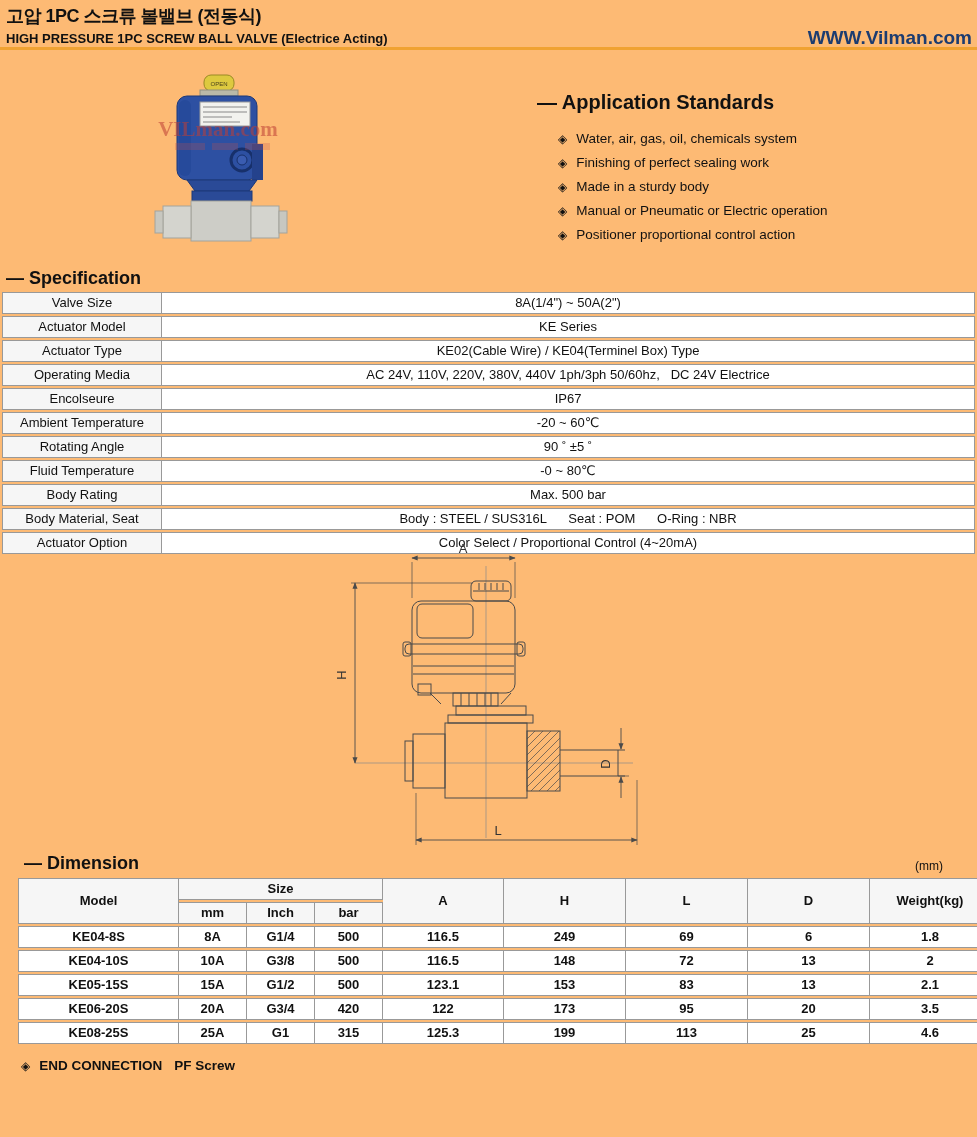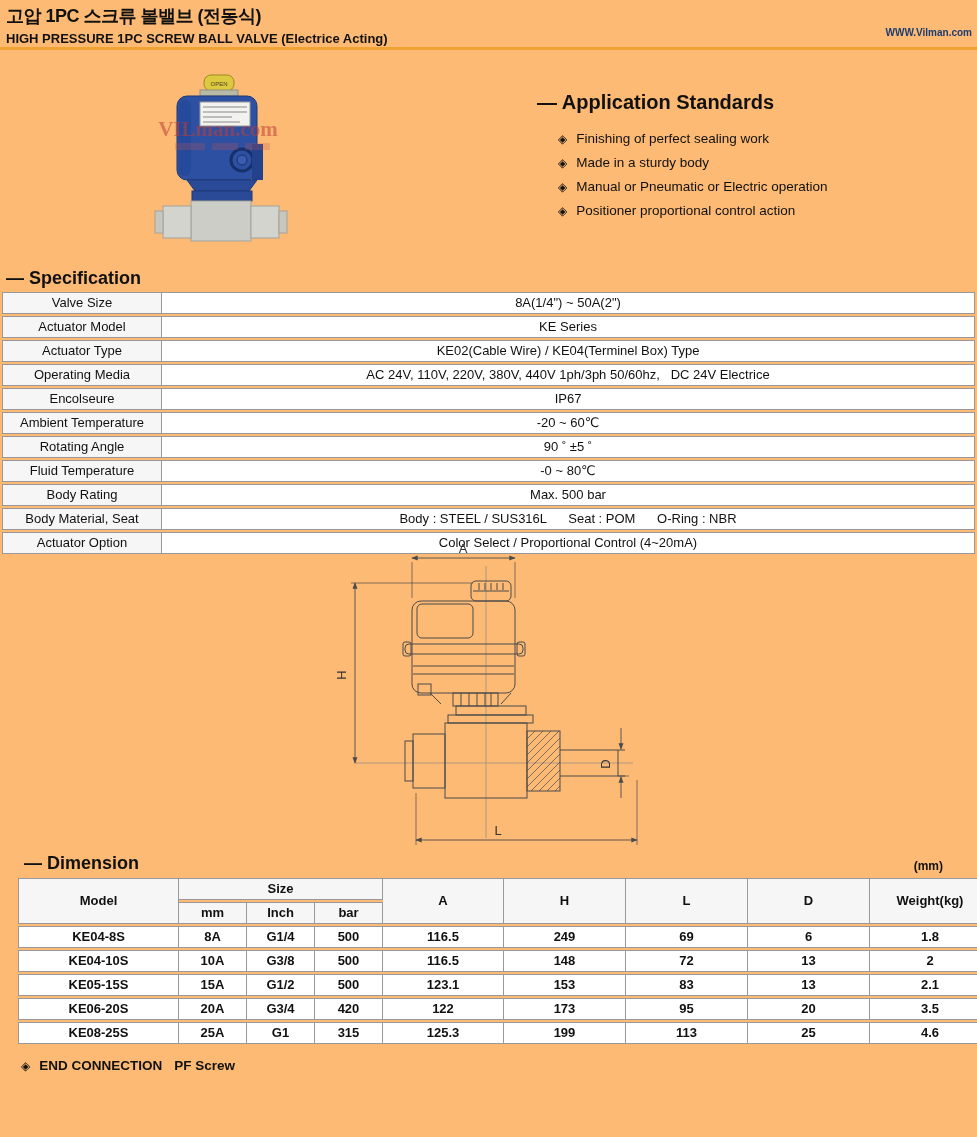--- a/index.html
+++ b/index.html
@@ -1,30 +1,30 @@
 <!DOCTYPE html>
 <html><head>
 <meta charset="utf-8">
 <style>
   html,body{margin:0;padding:0;background:#fff;}
   .page{position:relative;width:977px;height:1137px;background:#fdba74;overflow:hidden;
         font-family:"Liberation Sans","DejaVu Sans",sans-serif;color:#111;}
   .abs{position:absolute;}
   .title-ko{left:6px;top:4px;font-size:18px;font-weight:bold;letter-spacing:-0.5px;}
   .title-en{left:6px;top:31px;font-size:13px;font-weight:bold;}
-  .site{right:5px;top:27px;font-size:10px;font-weight:bold;color:#1c3c70;}
+  .site{right:5px;top:27px;font-size:19px;font-weight:bold;color:#1c3c70;}
   .rule{left:0;top:47px;width:977px;height:3px;background:#F0A232;}
   .photo{left:100px;top:60px;width:300px;height:185px;}
   .app-head{left:537px;top:91px;font-size:20px;font-weight:bold;}
   .app-list{left:558px;top:127px;font-size:13.5px;}
   .app-item{height:24px;line-height:24px;white-space:nowrap;}
   .bullet{margin-right:9px;font-size:12px;}
   .sec-head{left:6px;top:268px;font-size:18px;font-weight:bold;}
   .dim-head{left:24px;top:853px;font-size:18px;font-weight:bold;}
-  .mm-note{right:34px;top:859px;font-size:12px;font-weight:bold;}
+  .mm-note{right:34px;top:859px;font-size:12px;font-weight:normal;}
   .drawing{left:333px;top:538px;}
   .footer{left:6px;top:1043px;font-size:13.5px;font-weight:bold;white-space:pre;}
   table{border-collapse:separate;border-spacing:0 2px;table-layout:fixed;}
   .spec-table{left:2px;top:290px;width:973px;}
   .dim-table{left:18px;top:876px;width:973px;font-weight:bold;}
   td{border:1px solid #999;border-left:none;height:20px;line-height:20px;padding:0 4px;
      text-align:center;font-size:13px;background:#fff;overflow:hidden;white-space:nowrap;}
   td.first{border-left:1px solid #999;}
   td.lbl,td.hdr{background:#f6f6f6;}
   td.val{white-space:pre;}
@@ -67,20 +67,21 @@
     <text x="118" y="76" font-size="21" font-weight="bold" text-anchor="middle" font-family="Liberation Serif, DejaVu Serif, serif" fill="rgba(190,62,52,0.55)">VILman.com</text>
     <g fill="rgba(200,80,70,0.25)">
       <rect x="75" y="83" width="30" height="7"></rect>
       <rect x="112" y="83" width="26" height="7"></rect>
       <rect x="145" y="83" width="25" height="7"></rect>
     </g>
   </svg>
 
   <div class="abs app-head">— Application Standards</div>
   <div class="abs app-list">
+    <div class="app-item"><span class="bullet">◈</span><span>Water, air, gas, oil, chemicals system</span></div>
     <div class="app-item"><span class="bullet">◈</span><span>Finishing of perfect sealing work</span></div>
     <div class="app-item"><span class="bullet">◈</span><span>Made in a sturdy body</span></div>
     <div class="app-item"><span class="bullet">◈</span><span>Manual or Pneumatic or Electric operation</span></div>
     <div class="app-item"><span class="bullet">◈</span><span>Positioner proportional control action</span></div>
   </div>
 
   <div class="abs sec-head">— Specification</div>
   <table class="abs spec-table">
     <colgroup>
         <col style="width:160px">

